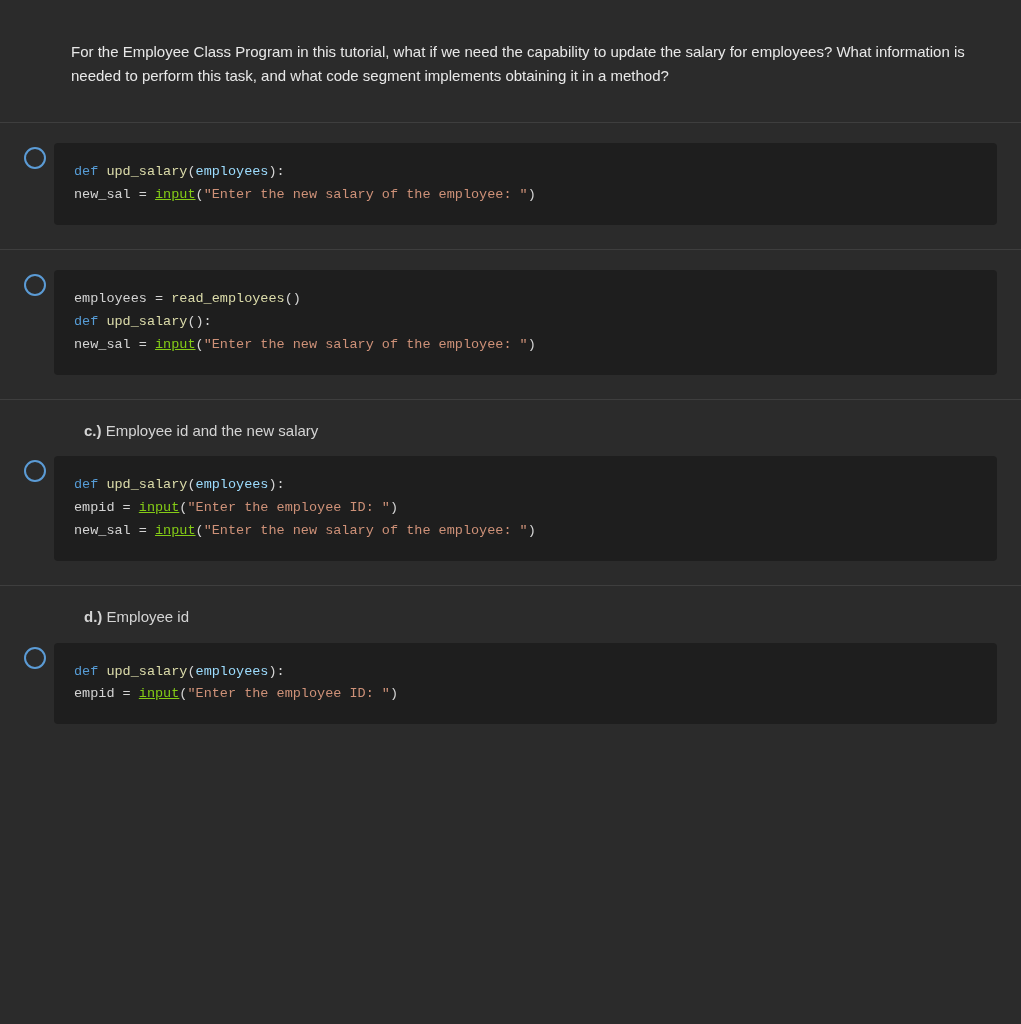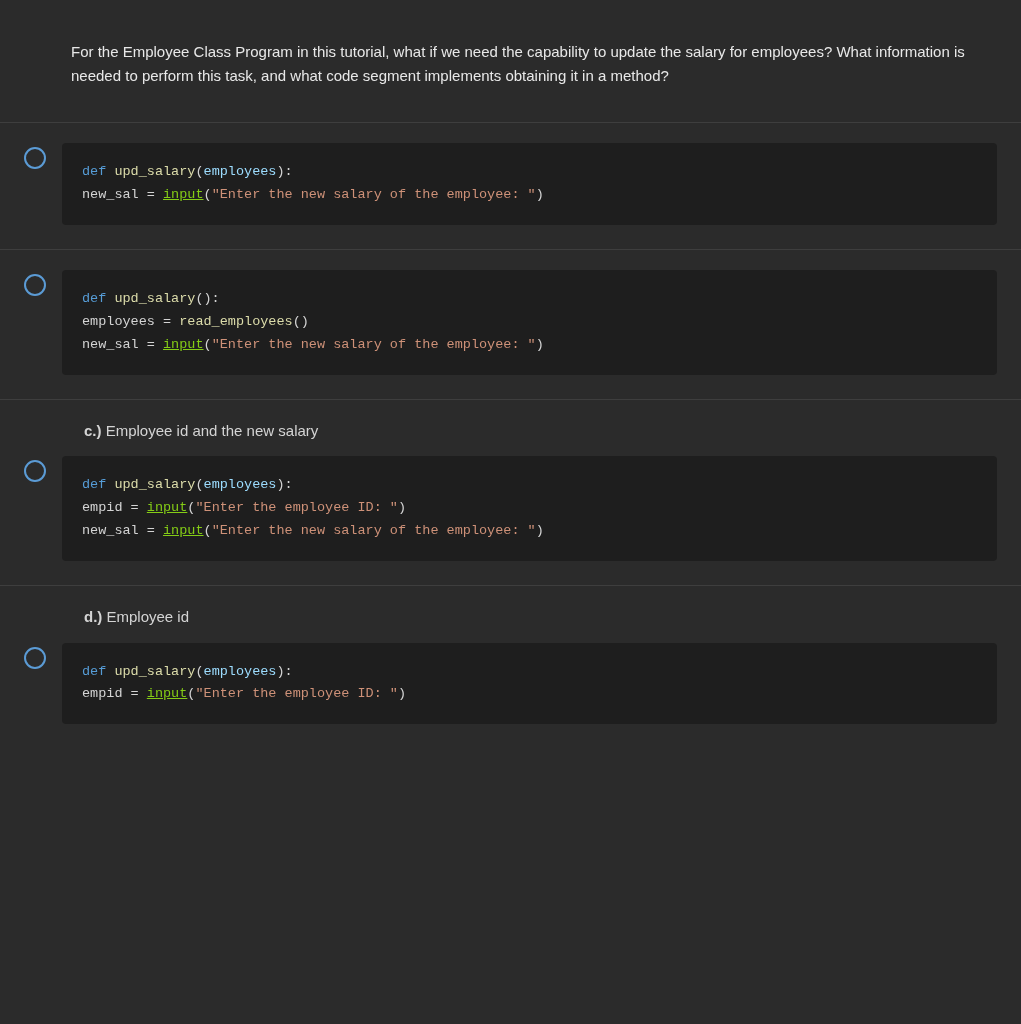--- a/index.html
+++ b/index.html
@@ -43,21 +43,21 @@
       padding-left: 60px;
     }
 
     .option-label .letter {
       font-weight: bold;
     }
 
     .option-row {
       display: flex;
       align-items: flex-start;
-      gap: 16px;
+      gap: 8px;
     }
 
     .radio-btn {
       width: 22px;
       height: 22px;
       border-radius: 50%;
       border: 2px solid #5b9bd5;
       background: transparent;
       flex-shrink: 0;
       margin-top: 4px;
@@ -100,22 +100,22 @@
           <div><span class="kw-def">def </span><span class="kw-fn">upd_salary</span><span class="kw-white">(</span><span class="kw-param">employees</span><span class="kw-white">):</span></div>
           <div><span class="kw-white">    new_sal = </span><span class="kw-input">input</span><span class="kw-white">(</span><span class="kw-string">"Enter the new salary of the employee: "</span><span class="kw-white">)</span></div>
         </div>
       </div>
     </div>
     <div class="divider"></div>
     <div class="option-container">
       <div class="option-row">
         <div class="radio-btn"></div>
         <div class="code-block">
+          <div><span class="kw-white">    employees = </span><span class="kw-read">read_employees</span><span class="kw-white">()</span></div>
           <div><span class="kw-def">def </span><span class="kw-fn">upd_salary</span><span class="kw-white">():</span></div>
-          <div><span class="kw-white">    employees = </span><span class="kw-read">read_employees</span><span class="kw-white">()</span></div>
           <div><span class="kw-white">    new_sal = </span><span class="kw-input">input</span><span class="kw-white">(</span><span class="kw-string">"Enter the new salary of the employee: "</span><span class="kw-white">)</span></div>
         </div>
       </div>
     </div>
     <div class="divider"></div>
     <div class="option-container">
       <div class="option-label"><span class="letter">c.)</span> Employee id and the new salary</div>
       <div class="option-row">
         <div class="radio-btn"></div>
         <div class="code-block">

